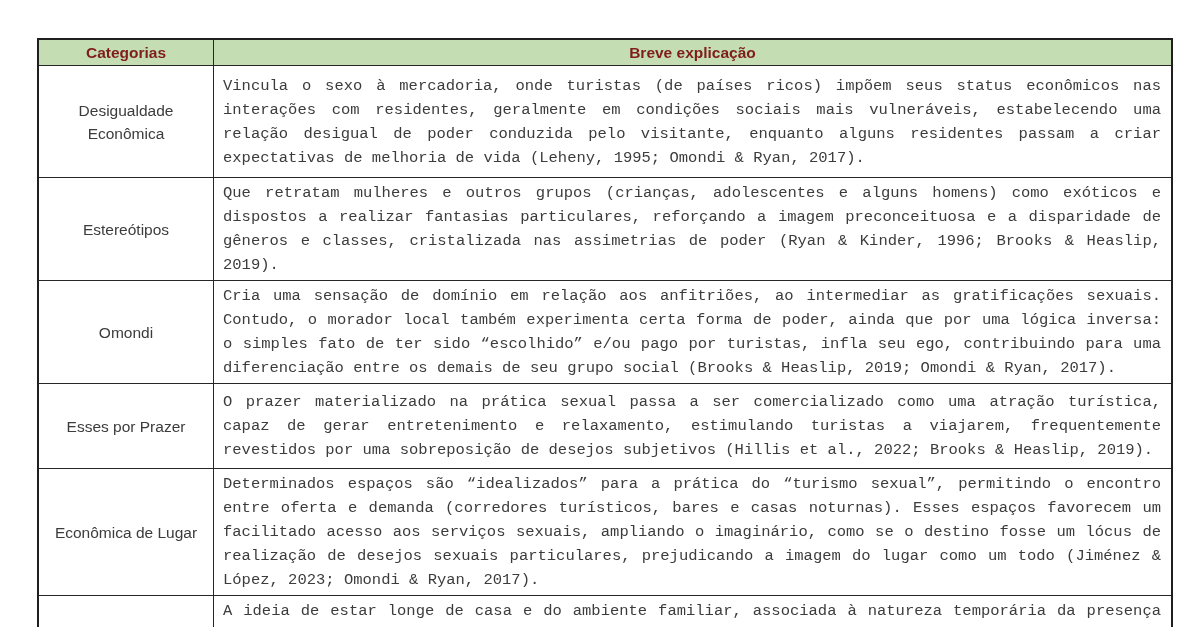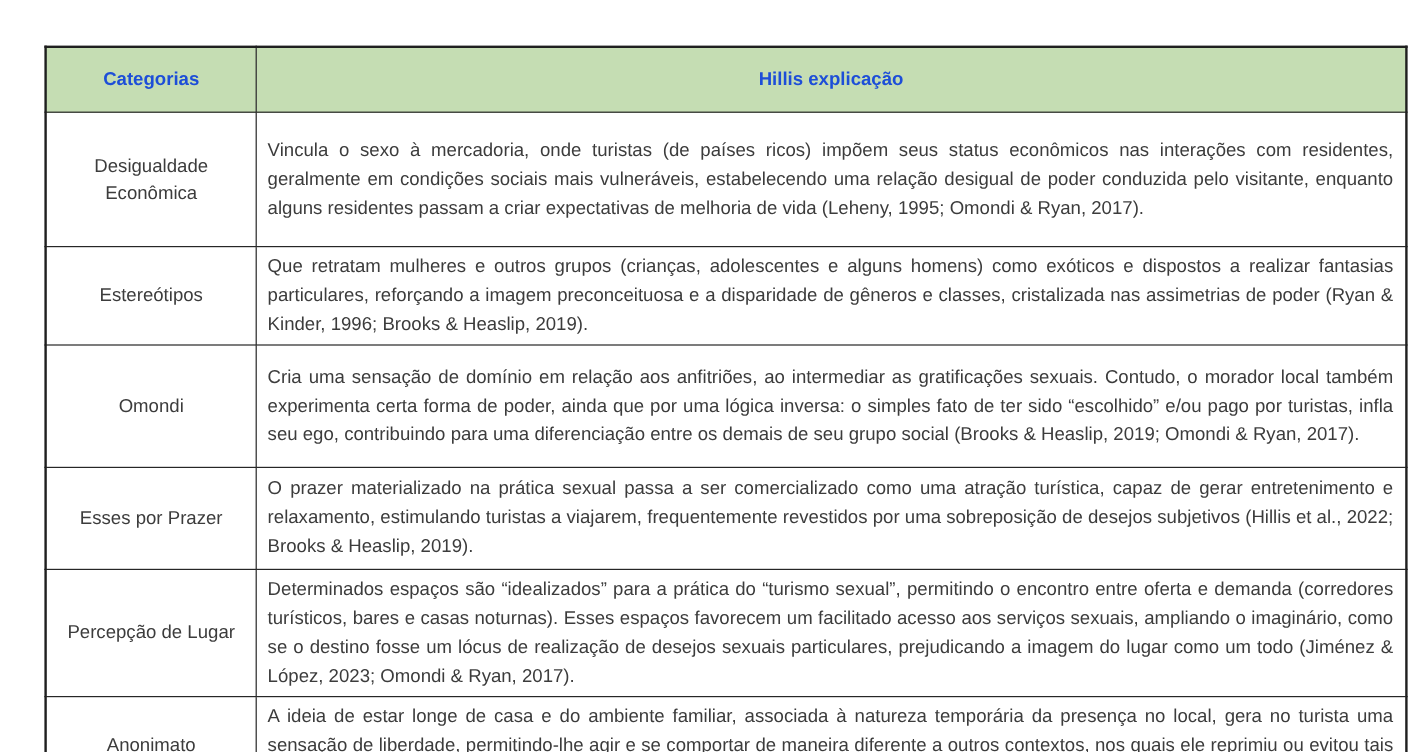--- a/index.html
+++ b/index.html
@@ -26,83 +26,84 @@
     border: 2px solid #1f1f1f;
     background: #ffffff;
   }
   .cat-table th, .cat-table td {
     border: 1px solid #262626;
   }
   .col-cat { width: 166px; }
   .col-exp { width: 949px; }
   .cat-table thead th {
     background: #c5ddb3;
-    color: #1d4ed8;
+    color: #7f1d1d;
     font-weight: bold;
     font-size: 15.5px;
     height: 25px;
     text-align: center;
     vertical-align: middle;
-    padding: 14px 4px;
+    padding: 0 4px;
   }
   .cat-cell {
     text-align: center;
     vertical-align: middle;
     color: #3c3c3c;
     font-size: 15.5px;
     line-height: 23px;
     padding: 2px 14px;
     margin-top: 16px;
   }
   .exp-cell {
     text-align: justify;
     vertical-align: middle;
     color: #3c3c3c;
     font-size: 15.5px;
     line-height: 24px;
     padding: 3px 10px 3px 9px;
+    font-family: Liberation Mono, monospace;
   }
   
   tbody tr:nth-child(1) td { height: 105px; }
   tbody tr:nth-child(2) td { height: 75px;  }
   tbody tr:nth-child(3) td { height: 95px;  }
   tbody tr:nth-child(4) td { height: 78px;  }
   tbody tr:nth-child(5) td { height: 99px;  }
   tbody tr:nth-child(6) td { height: 75px;  }
 </style>
 </head>
 <body>
 
 <div class="table-wrap">
   <table class="cat-table">
     <thead>
       <tr>
         <th class="col-cat">Categorias</th>
-        <th class="col-exp">Hillis explicação</th>
+        <th class="col-exp">Breve explicação</th>
       </tr>
     </thead>
     <tbody>
       <tr>
         <td class="cat-cell">Desigualdade Econômica</td>
         <td class="exp-cell">Vincula o sexo à mercadoria, onde turistas (de países ricos) impõem seus status econômicos nas interações com residentes, geralmente em condições sociais mais vulneráveis, estabelecendo uma relação desigual de poder conduzida pelo visitante, enquanto alguns residentes passam a criar expectativas de melhoria de vida (Leheny, 1995; Omondi &amp; Ryan, 2017).</td>
       </tr>
       <tr>
         <td class="cat-cell">Estereótipos</td>
         <td class="exp-cell">Que retratam mulheres e outros grupos (crianças, adolescentes e alguns homens) como exóticos e dispostos a realizar fantasias particulares, reforçando a imagem preconceituosa e a disparidade de gêneros e classes, cristalizada nas assimetrias de poder (Ryan &amp; Kinder, 1996; Brooks &amp; Heaslip, 2019).</td>
       </tr>
       <tr>
         <td class="cat-cell">Omondi</td>
         <td class="exp-cell">Cria uma sensação de domínio em relação aos anfitriões, ao intermediar as gratificações sexuais. Contudo, o morador local também experimenta certa forma de poder, ainda que por uma lógica inversa: o simples fato de ter sido “escolhido” e/ou pago por turistas, infla seu ego, contribuindo para uma diferenciação entre os demais de seu grupo social (Brooks &amp; Heaslip, 2019; Omondi &amp; Ryan, 2017).</td>
       </tr>
       <tr>
         <td class="cat-cell">Esses por Prazer</td>
         <td class="exp-cell">O prazer materializado na prática sexual passa a ser comercializado como uma atração turística, capaz de gerar entretenimento e relaxamento, estimulando turistas a viajarem, frequentemente revestidos por uma sobreposição de desejos subjetivos (Hillis et al., 2022; Brooks &amp; Heaslip, 2019).</td>
       </tr>
       <tr>
-        <td class="cat-cell">Percepção de Lugar</td>
+        <td class="cat-cell">Econômica de Lugar</td>
         <td class="exp-cell">Determinados espaços são “idealizados” para a prática do “turismo sexual”, permitindo o encontro entre oferta e demanda (corredores turísticos, bares e casas noturnas). Esses espaços favorecem um facilitado acesso aos serviços sexuais, ampliando o imaginário, como se o destino fosse um lócus de realização de desejos sexuais particulares, prejudicando a imagem do lugar como um todo (Jiménez &amp; López, 2023; Omondi &amp; Ryan, 2017).</td>
       </tr>
       <tr>
         <td class="cat-cell">Anonimato</td>
         <td class="exp-cell">A ideia de estar longe de casa e do ambiente familiar, associada à natureza temporária da presença no local, gera no turista uma sensação de liberdade, permitindo-lhe agir e se comportar de maneira diferente a outros contextos, nos quais ele reprimiu ou evitou tais ações (Jiménez &amp; López, 2023; Brooks &amp; Heaslip, 2019).</td>
       </tr>
     </tbody>
   </table>
 </div>
 

